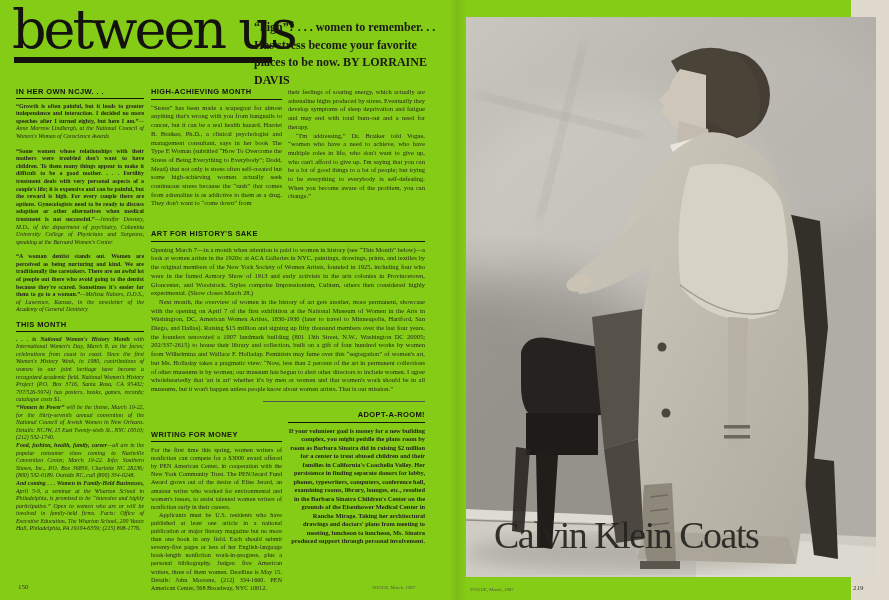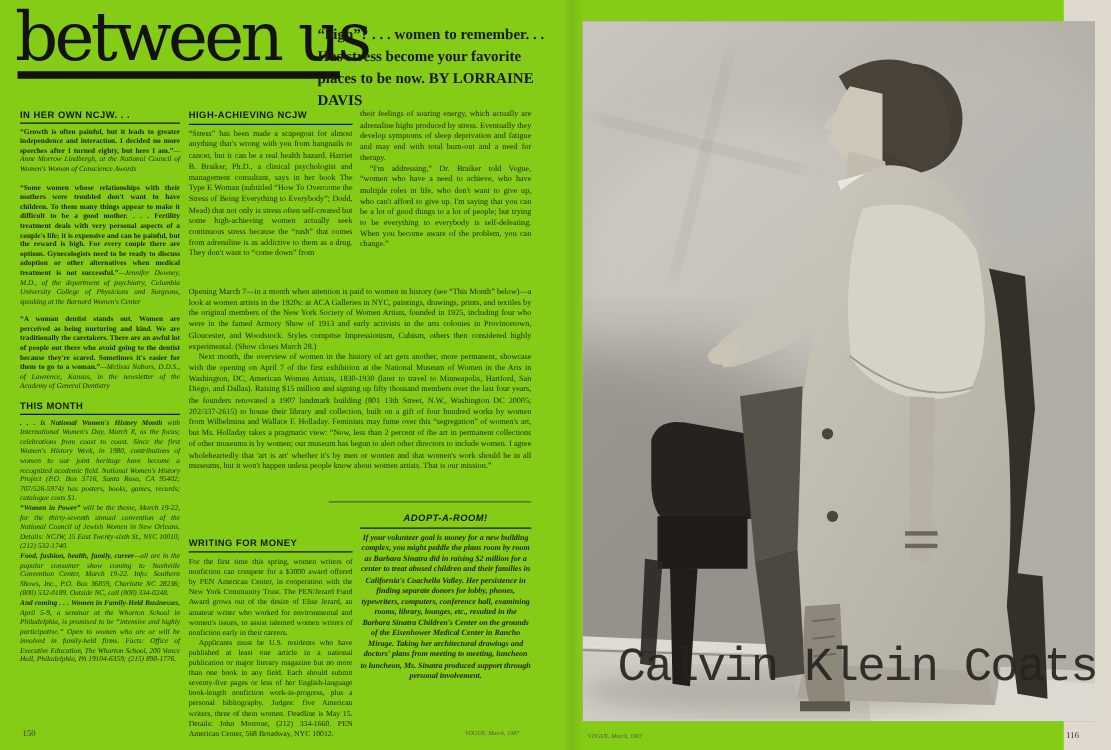--- a/index.html
+++ b/index.html
@@ -27,29 +27,29 @@
   #col3top{left:288px;top:88px;width:137px;font-size:6.5px;line-height:8.7px;}
   #col2top p,#col3top p{margin:0;}
   #col3top p.ind{text-indent:8px;}
   #art{left:151px;top:230px;width:274px;font-size:6.5px;line-height:8.7px;}
   #art p{margin:0;}
   #art p.ind{text-indent:8px;}
   .divider{position:absolute;left:263px;top:401px;width:162px;height:1px;background:#57544d;}
   #writing{left:151px;top:408px;width:131px;font-size:6.2px;line-height:8.1px;margin-top:23px;}
   #writing p{margin:0;}
   #writing p.ind{text-indent:8px;}
-  #adopt{left:288px;top:411px;width:137px;font-size:6.4px;line-height:8.5px;text-align:center;font-style:italic;}
+  #adopt{left:288px;top:411px;width:137px;font-size:6.4px;line-height:8.5px;text-align:right;}
   #adopt .adopt-text{font-weight:bold;margin:0;}
   
   .folio{position:absolute;font-size:7px;color:#38342d;font-family:Liberation Serif, serif;}
   .credit{position:absolute;font-size:4.8px;font-style:italic;color:#55514a;}
   
   .photo{position:absolute;left:466px;top:17px;width:410px;height:560px;background:#b2afa9;overflow:hidden;}
   .brand{position:absolute;left:28px;top:498px;white-space:nowrap;
-    font-family:Liberation Mono, monospace;font-weight:400;font-size:38px;letter-spacing:-1.5px;
+    font-family:Liberation Serif, serif;font-weight:400;font-size:38px;letter-spacing:-1.5px;
     color:#26241f;line-height:40px;opacity:.92;}
 </style>
 </head>
 <body>
 
 <div class="page">
 
   <div class="mast-title">between us</div>
   <div class="mast-rule"></div>
   <div class="teaser">
@@ -64,30 +64,31 @@
     <p class="q"><span class="qb">“Some women whose relationships with their mothers were troubled don't want to have children. To them many things appear to make it difficult to be a good mother. . . . Fertility treatment deals with very personal aspects of a couple's life; it is expensive and can be painful, but the reward is high. For every couple there are options. Gynecologists need to be ready to discuss adoption or other alternatives when medical treatment is not successful.”</span><span class="qa">—Jennifer Downey, M.D., of the department of psychiatry, Columbia University College of Physicians and Surgeons, speaking at the Barnard Women's Center</span></p>
     <p class="q"><span class="qb">“A woman dentist stands out. Women are perceived as being nurturing and kind. We are traditionally the caretakers. There are an awful lot of people out there who avoid going to the dentist because they're scared. Sometimes it's easier for them to go to a woman.”</span><span class="qa">—Melissa Nabors, D.D.S., of Lawrence, Kansas, in the newsletter of the Academy of General Dentistry</span></p>
     <div class="sec-head">THIS MONTH</div>
     <p class="mi"><span class="ml">. . . is National Women's History Month</span><span> with International Women's Day, March 8, as the focus; celebrations from coast to coast. Since the first Women's History Week, in 1980, contributions of women to our joint heritage have become a recognized academic field. National Women's History Project (P.O. Box 3716, Santa Rosa, CA 95402; 707/526-5974) has posters, books, games, records; catalogue costs $1.</span></p>
     <p class="mi"><span class="ml">“Women in Power”</span><span> will be the theme, March 19-22, for the thirty-seventh annual convention of the National Council of Jewish Women in New Orleans. Details: NCJW, 15 East Twenty-sixth St., NYC 10010; (212) 532-1740.</span></p>
     <p class="mi"><span class="ml">Food, fashion, health, family, career</span><span>—all are in the popular consumer show coming to Nashville Convention Center, March 19-22. Info: Southern Shows, Inc., P.O. Box 36859, Charlotte NC 28236; (800) 532-0189. Outside NC, call (800) 334-0248.</span></p>
     <p class="mi"><span class="ml">And coming . . . Women in Family-Held Businesses,</span><span> April 5-9, a seminar at the Wharton School in Philadelphia, is promised to be “intensive and highly participative.” Open to women who are or will be involved in family-held firms. Facts: Office of Executive Education, The Wharton School, 200 Vance Hall, Philadelphia, PA 19104-6359; (215) 898-1776.</span></p>
   </div>
 
   <div class="col" id="col2top">
-    <div class="sec-head">HIGH-ACHIEVING NCJW</div>
+    <div class="sec-head">HIGH-ACHIEVING MONTH</div>
     <p>“Stress” has been made a scapegoat for almost anything that's wrong with you from hangnails to cancer, but it can be a real health hazard. Harriet B. Braiker, Ph.D., a clinical psychologist and management consultant, says in her book The Type E Woman (subtitled “How To Overcome the Stress of Being Everything to Everybody”; Dodd, Mead) that not only is stress often self-created but some high-achieving women actually seek continuous stress because the “rush” that comes from adrenaline is as addictive to them as a drug. They don't want to “come down” from</p>
   </div>
 
   <div class="col" id="col3top">
     <p>their feelings of soaring energy, which actually are adrenaline highs produced by stress. Eventually they develop symptoms of sleep deprivation and fatigue and may end with total burn-out and a need for therapy.</p>
     <p class="ind">“I'm addressing,” Dr. Braiker told Vogue, “women who have a need to achieve, who have multiple roles in life, who don't want to give up, who can't afford to give up. I'm saying that you can be a lot of good things to a lot of people; but trying to be everything to everybody is self-defeating. When you become aware of the problem, you can change.”</p>
   </div>
 
   <div class="col" id="art">
+    <div class="sec-head">ART FOR HISTORY'S SAKE</div>
     <p>Opening March 7—in a month when attention is paid to women in history (see “This Month” below)—a look at women artists in the 1920s: at ACA Galleries in NYC, paintings, drawings, prints, and textiles by the original members of the New York Society of Women Artists, founded in 1925, including four who were in the famed Armory Show of 1913 and early activists in the arts colonies in Provincetown, Gloucester, and Woodstock. Styles comprise Impressionism, Cubism, others then considered highly experimental. (Show closes March 28.)</p>
     <p class="ind">Next month, the overview of women in the history of art gets another, more permanent, showcase with the opening on April 7 of the first exhibition at the National Museum of Women in the Arts in Washington, DC, American Women Artists, 1830-1930 (later to travel to Minneapolis, Hartford, San Diego, and Dallas). Raising $15 million and signing up fifty thousand members over the last four years, the founders renovated a 1907 landmark building (801 13th Street, N.W., Washington DC 20005; 202/337-2615) to house their library and collection, built on a gift of four hundred works by women from Wilhelmina and Wallace F. Holladay. Feminists may fume over this “segregation” of women's art, but Ms. Holladay takes a pragmatic view: “Now, less than 2 percent of the art in permanent collections of other museums is by women; our museum has begun to alert other directors to include women. I agree wholeheartedly that 'art is art' whether it's by men or women and that women's work should be in all museums, but it won't happen unless people know about women artists. That is our mission.”</p>
   </div>
 
   <div class="divider"></div>
 
   <div class="col" id="writing">
     <div class="sec-head">WRITING FOR MONEY</div>
     <p>For the first time this spring, women writers of nonfiction can compete for a $3000 award offered by PEN American Center, in cooperation with the New York Community Trust. The PEN/Jerard Fund Award grows out of the desire of Elise Jerard, an amateur writer who worked for environmental and women's issues, to assist talented women writers of nonfiction early in their careers.</p>
     <p class="ind">Applicants must be U.S. residents who have published at least one article in a national publication or major literary magazine but no more than one book in any field. Each should submit seventy-five pages or less of her English-language book-length nonfiction work-in-progress, plus a personal bibliography. Judges: five American writers, three of them women. Deadline is May 15. Details: John Morrone, (212) 334-1660. PEN American Center, 568 Broadway, NYC 10012.</p>
@@ -181,15 +182,15 @@
           <path d="M178,468 L206,466 L210,545 L182,548 Q174,518 178,468 Z" fill="#8e887b"></path>
           <rect x="174" y="544" width="40" height="8" fill="#5a564e"></rect>
           <path d="M184,480 L202,478 M184,494 L202,492 M185,508 L203,506" stroke="#6e6960" stroke-width="1.5" fill="none"></path>
         </g>
       </g>
     </svg>
     <div class="brand">Calvin Klein Coats</div>
   </div>
 
   <div class="credit" style="left:470px;top:587px;font-style:normal;">VOGUE, March, 1987</div>
-  <div class="folio" style="left:853px;top:584px;">116</div>
+  <div class="folio" style="left:853px;top:584px;">219</div>
 
 </div>
 
 </body></html>

